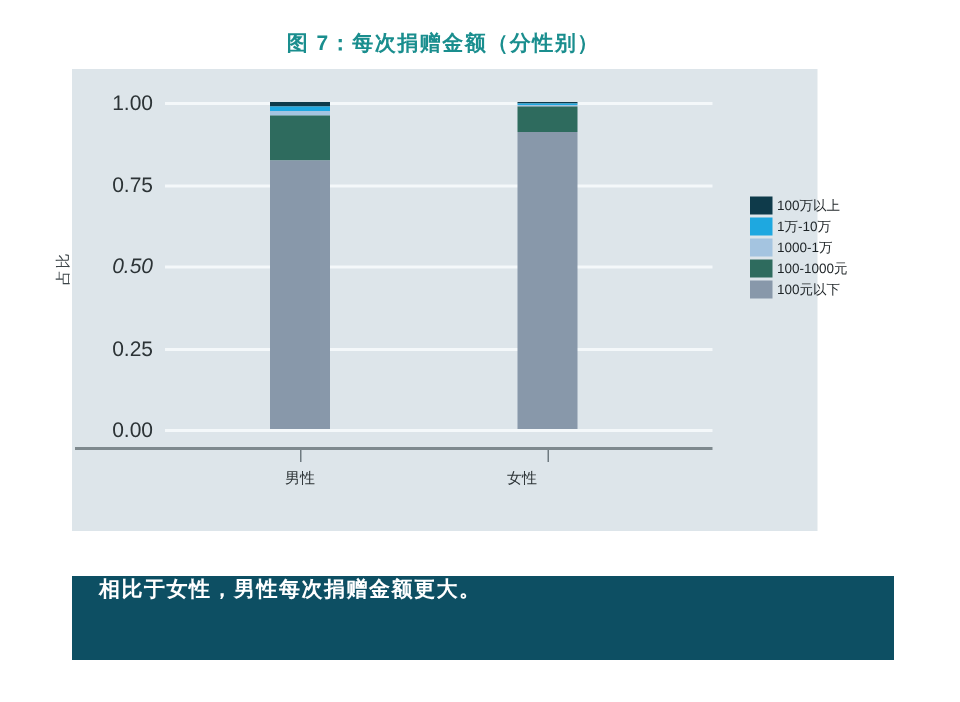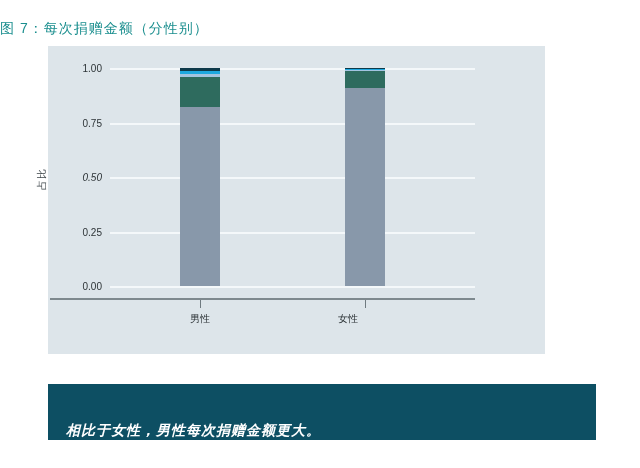--- a/index.html
+++ b/index.html
@@ -14,23 +14,23 @@
     overflow: hidden;
     position: relative;
   }
 
   
   #chart-title {
     position: absolute;
     left: 0;
     top: 20px;
     width: 591px;
-    text-align: left;
+    text-align: center;
     font-size: 14px;
-    font-weight: normal;
+    font-weight: bold;
     color: #1a8e8e;
     letter-spacing: 1px;
   }
 
   
   #figure-panel {
     position: absolute;
     left: 48px;
     top: 46px;
     width: 497px;
@@ -67,21 +67,21 @@
     width: 100%;
     height: 2px;
     background: #f4f8fa;
   }
 
   .ytick-label {
     position: absolute;
     right: 100%;
     margin-right: 8px;
     transform: translateY(-50%);
-    font-size: 10px;
+    font-size: 14px;
     color: #2c3336;
     white-space: nowrap;
   }
 
   
   .bar {
     position: absolute;
     bottom: 0;
     width: 40px;
     display: flex;
@@ -145,22 +145,21 @@
 
   
   #caption-box {
     position: absolute;
     left: 48px;
     top: 384px;
     width: 548px;
     height: 56px;
     background: #0d4f63;
     display: flex;
-    align-items: flex-end;
-    font-style: italic;
+    align-items: flex-start;
   }
   #caption-text {
     color: #ffffff;
     font-size: 14px;
     font-weight: bold;
     margin-left: 18px;
     letter-spacing: 1px;
   }
 </style>
 </head>
@@ -211,17 +210,39 @@
   </div>
 
   <div id="x-axis-line"></div>
   <div id="x-axis-ticks">
       <div class="xtick" style="left: 152px;"></div>
       <div class="xtick-label" style="left: 152px;">男性</div>
       <div class="xtick" style="left: 317px;"></div>
       <div class="xtick-label" style="left: 300px;">女性</div>
     </div>
 
+  <div id="legend">
+      <div class="legend-row">
+        <div class="legend-swatch" style="background: rgb(14, 58, 74);"></div>
+        <div class="legend-label">100万以上</div>
+      </div>
+      <div class="legend-row">
+        <div class="legend-swatch" style="background: rgb(30, 168, 224);"></div>
+        <div class="legend-label">1万-10万</div>
+      </div>
+      <div class="legend-row">
+        <div class="legend-swatch" style="background: rgb(164, 196, 224);"></div>
+        <div class="legend-label">1000-1万</div>
+      </div>
+      <div class="legend-row">
+        <div class="legend-swatch" style="background: rgb(46, 107, 94);"></div>
+        <div class="legend-label">100-1000元</div>
+      </div>
+      <div class="legend-row">
+        <div class="legend-swatch" style="background: rgb(136, 152, 170);"></div>
+        <div class="legend-label">100元以下</div>
+      </div>
+    </div>
 </div>
 
 <div id="caption-box">
   <div id="caption-text">相比于女性，男性每次捐赠金额更大。</div>
 </div>
 
 </body></html>

